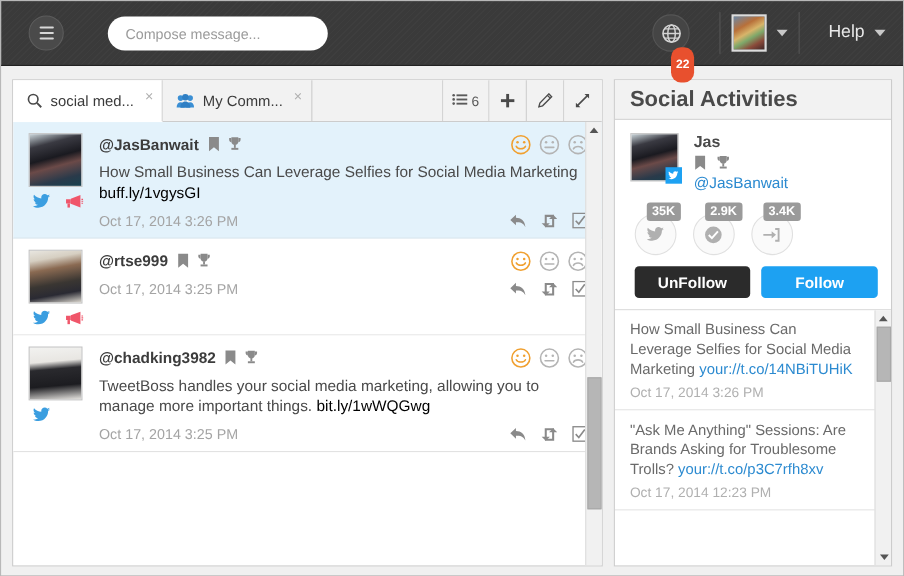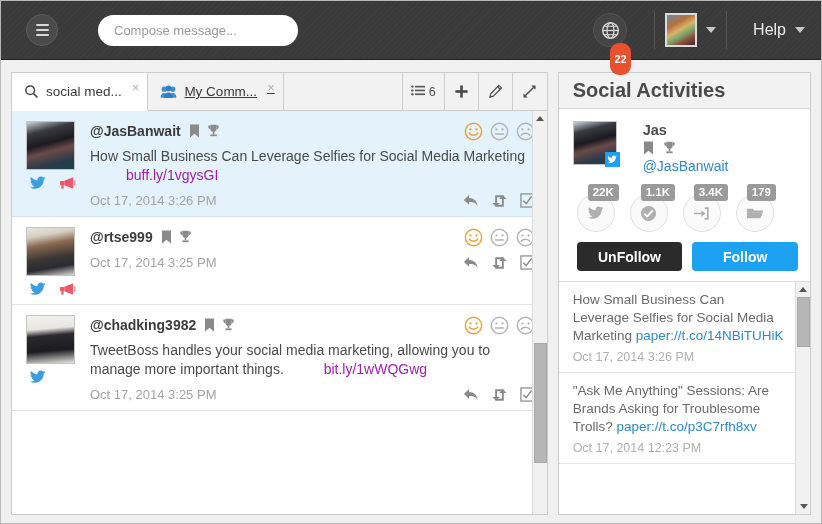--- a/index.html
+++ b/index.html
@@ -177,21 +177,21 @@
     cursor: pointer;
     position: relative;
     gap: 7px;
     white-space: nowrap;
   }
   .tab.active {
     background: #ffffff;
     margin-bottom: -1px;
     border-bottom: 1px solid #ffffff;
   }
-  .tab:not(.active) { background: #f2f2f2; text-decoration: underline; }
+  .tab:not(.active) { background: #f2f2f2; }
   .tab .tabclose {
     color: #b0b0b0;
     font-size: 13px;
     margin-left: 3px;
     align-self: flex-start;
     margin-top: 7px;
     cursor: pointer;
   }
   .tab-filler {
     flex: 1;
@@ -263,21 +263,21 @@
     margin-left: auto;
     display: flex; gap: 7px; align-items: center;
   }
   .ptext {
     font-size: 14px;
     color: #4a4a4a;
     line-height: 19px;
     margin-top: 6px;
     word-wrap: break-word;
   }
-  .ptext a { color: #a21caf; text-decoration: none; margin-left: 36px; }
+  .ptext a { color: #000000; text-decoration: none; }
   .pfoot {
     display: flex; align-items: center;
     margin-top: 8px;
   }
   .ptime { font-size: 13px; color: #a4a4a4; }
   .pacts { margin-left: auto; display: flex; gap: 12px; align-items: center; }
 
   
   .lscroll {
     position: absolute;
@@ -313,21 +313,21 @@
     border-bottom: 1px solid #d4d4d4;
     display: flex; align-items: center;
     padding-left: 14px;
     font-size: 20px;
     font-weight: bold;
     color: #4a4a4a;
   }
   .profile {
     padding: 12px 12px 10px 14px;
   }
-  .prow { display: flex; gap: 26px; }
+  .prow { display: flex; gap: 14px; }
   .pav-wrap { position: relative; width: 44px; height: 44px; flex-shrink: 0; }
   .pav {
     width: 44px; height: 44px;
     border: 1px solid #c4c4c4;
   }
   .pav-badge {
     position: absolute;
     right: -3px; bottom: -2px;
     width: 15px; height: 15px;
     background: #1da1f2;
@@ -784,64 +784,55 @@
           </div>
         </div>
 
         <div class="stats">
           <div class="stat">
             <div class="circ">
               <svg width="17" height="14" viewBox="0 0 18 15">
                 <path d="M17.6 2.1 c-0.6 0.3 -1.3 0.5 -2 0.6 c0.7 -0.4 1.3 -1.1 1.5 -1.9 c-0.7 0.4 -1.4 0.7 -2.2 0.8 C14.3 0.9 13.4 0.5 12.4 0.5 c-1.9 0 -3.4 1.5 -3.4 3.4 c0 0.3 0 0.5 0.1 0.8 C6.3 4.5 3.7 3.2 2 1.1 C1.7 1.6 1.5 2.2 1.5 2.9 c0 1.2 0.6 2.2 1.5 2.8 C2.5 5.7 2 5.5 1.6 5.3 v0 c0 1.6 1.2 3 2.7 3.3 c-0.3 0.1 -0.6 0.1 -0.9 0.1 c-0.2 0 -0.4 0 -0.6 -0.1 c0.4 1.3 1.7 2.3 3.1 2.3 c-1.2 0.9 -2.6 1.4 -4.2 1.4 c-0.3 0 -0.5 0 -0.8 -0.1 c1.5 1 3.3 1.5 5.2 1.5 c6.2 0 9.6 -5.2 9.6 -9.6 v-0.4 C16.6 3.4 17.2 2.8 17.6 2.1 Z" fill="#b0b0b0"></path>
               </svg>
             </div>
-            <span class="num">22K</span>
+            <span class="num">35K</span>
           </div>
           <div class="stat">
             <div class="circ">
               <svg width="17" height="17" viewBox="0 0 18 18">
                 <circle cx="9" cy="9" r="8" fill="#b0b0b0"></circle>
                 <path d="M4.6 9.2 L7.6 12.2 L13.4 5.6" fill="none" stroke="#ffffff" stroke-width="1.9"></path>
               </svg>
             </div>
-            <span class="num">1.1K</span>
+            <span class="num">2.9K</span>
           </div>
           <div class="stat">
             <div class="circ">
               <svg width="17" height="17" viewBox="0 0 18 18">
                 <path d="M1 8.2 h8 v-2.6 l4.2 3.4 l-4.2 3.4 v-2.6 h-8 Z" fill="#b0b0b0"></path>
                 <path d="M12.4 2.4 h4.2 v13.2 h-4.2 v-2 h2.4 v-9.2 h-2.4 Z" fill="#b0b0b0"></path>
               </svg>
             </div>
             <span class="num">3.4K</span>
           </div>
-          <div class="stat">
-            <div class="circ">
-              <svg width="18" height="15" viewBox="0 0 19 15">
-                <path d="M1 2.4 h6.2 l1.6 2 h9 v2 h-16.8 Z" fill="#b0b0b0"></path>
-                <path d="M1 6.2 h16.8 l-2.6 6.4 h-14.2 Z" fill="#b0b0b0"></path>
-              </svg>
-            </div>
-            <span class="num">179</span>
-          </div>
         </div>
 
         <div class="fbtns">
           <button class="btn btn-unfollow">UnFollow</button>
           <button class="btn btn-follow">Follow</button>
         </div>
       </div>
 
       <div class="acts">
         <div class="act">
-          <div class="txt">How Small Business Can Leverage Selfies for Social Media Marketing <a href="#">paper://t.co/14NBiTUHiK</a></div>
+          <div class="txt">How Small Business Can Leverage Selfies for Social Media Marketing <a href="#">your://t.co/14NBiTUHiK</a></div>
           <div class="tm">Oct 17, 2014 3:26 PM</div>
         </div>
         <div class="act">
-          <div class="txt">"Ask Me Anything" Sessions: Are Brands Asking for Troublesome Trolls? <a href="#">paper://t.co/p3C7rfh8xv</a></div>
+          <div class="txt">"Ask Me Anything" Sessions: Are Brands Asking for Troublesome Trolls? <a href="#">your://t.co/p3C7rfh8xv</a></div>
           <div class="tm">Oct 17, 2014 12:23 PM</div>
         </div>
 
         <div class="rscroll">
           <div class="up">
               <div class="tri-up"></div>
             </div>
           <div class="rthumb" style="top:15px; height:50px;"></div>
           <div class="dn" style="position:absolute;bottom:0;width:15px;">
               <div class="tri-dn"></div>

